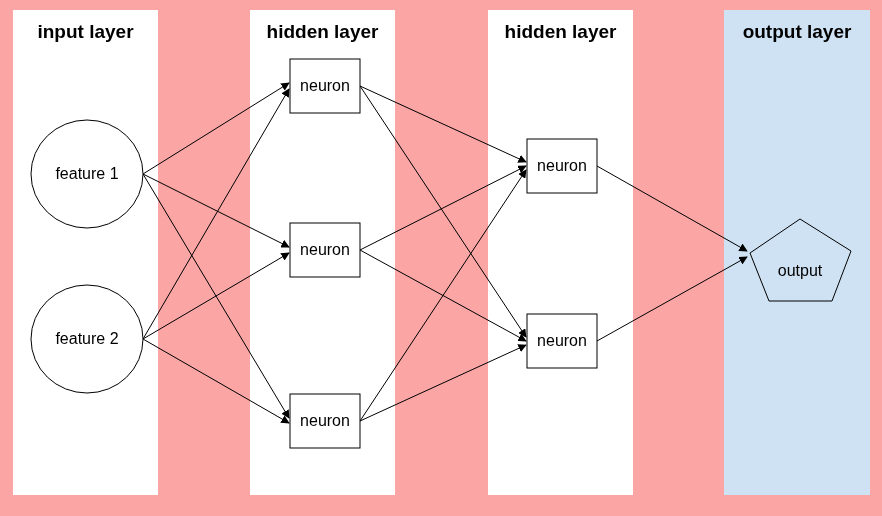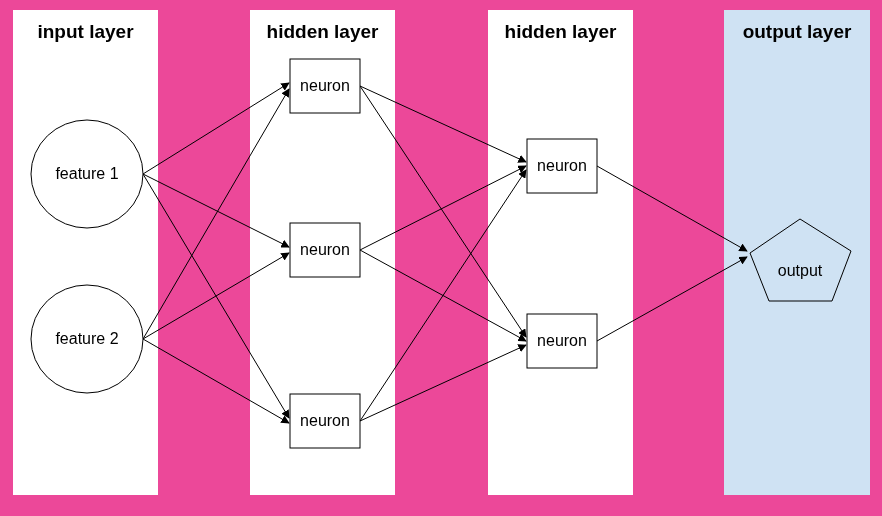--- a/index.html
+++ b/index.html
@@ -1,20 +1,20 @@
 <!DOCTYPE html>
 <html><head>
 <meta charset="utf-8">
 <style>
   html, body { margin: 0; padding: 0; background: #000000; }
   .canvas {
     position: relative;
     width: 882px;
     height: 516px;
-    background: #ec4899;
+    background: #fca5a5;
     overflow: hidden;
     font-family: "Liberation Sans", sans-serif;
   }
   .panel {
     position: absolute;
     top: 10px;
     height: 485px;
     background: #ffffff;
   }
   .panel.p1 { left: 13px;  width: 145px; }

